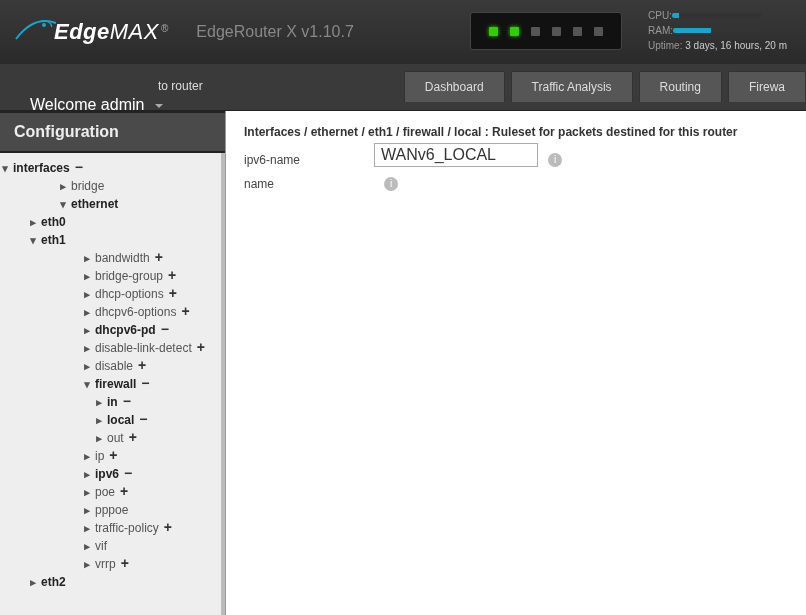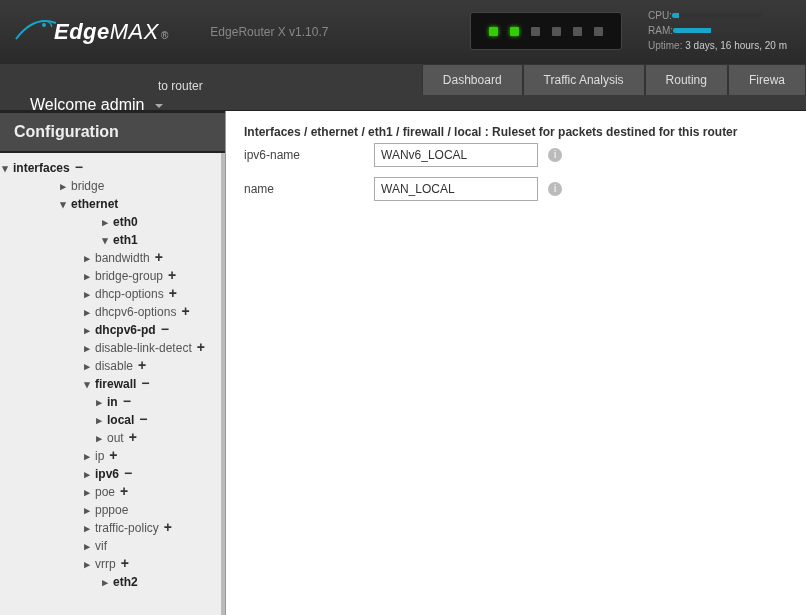--- a/index.html
+++ b/index.html
@@ -1,60 +1,60 @@
 <!DOCTYPE html>
 <html><head>
 <meta charset="utf-8">
 <style>
 html,body{margin:0;padding:0;font-family:Arial,Helvetica,sans-serif;font-size:12px;background:#4a4a4a;color:#ccc;overflow:hidden;width:806px;height:615px}
 
 .header{height:64px;background:linear-gradient(#3a3a3a,#2a2a2a);display:flex;align-items:center;padding:0 14px;position:relative}
-.logo{display:flex;align-items:flex-end}
+.logo{display:flex;align-items:center}
 .logo-text{font-size:22px;font-weight:700;font-style:italic;color:#fff;letter-spacing:.5px}
 .logo-text .max{font-weight:300}
 .logo-swoosh{position:relative;width:38px;height:26px;margin-right:2px}
 .logo-swoosh svg{position:absolute;left:0;top:-6px}
-.product{margin-left:42px;color:#888;font-size:12px}
+.product{margin-left:28px;color:#888;font-size:16px}
 .led-panel{position:absolute;left:470px;top:12px;width:150px;height:36px;background:#111;border:1px solid #444;border-radius:3px;display:flex;align-items:center;justify-content:center;gap:12px}
 .led{width:9px;height:9px;background:#555;border-radius:1px}
 .led.on{background:#3c0;box-shadow:0 0 4px #3c0}
 .sysinfo{position:absolute;left:648px;top:8px;font-size:10px;color:#999;line-height:15px}
 .sysinfo .row{display:flex;align-items:center}
 .sysinfo .bar{width:90px;height:5px;background:#333;border-radius:2px;overflow:hidden}
 .sysinfo .bar>i{display:block;height:100%;background:#19a4c9}
 .sysinfo .uptime{color:#ccc;white-space:nowrap}
 
 .row2{height:46px;background:#3a3a3a;position:relative;border-bottom:1px solid #222}
 .welcome{position:absolute;left:30px;top:32px;color:#ffffff;font-size:16px}
 .welcome .caret{display:inline-block;margin-left:6px;border-top:4px solid #aaa;border-left:4px solid transparent;border-right:4px solid transparent;vertical-align:middle}
 .torouter{position:absolute;left:158px;top:15px;color:#ddd}
-.tabs{position:absolute;right:0;top:0;display:flex;gap:0}
+.tabs{position:absolute;right:0;top:7px;display:flex;gap:6px}
 .tab{background:#565656;color:#ddd;font-size:12px;height:30px;line-height:30px;padding:0 20px;border-radius:2px 2px 0 0;border:1px solid #333;border-bottom:none;cursor:pointer;white-space:nowrap}
 
 .content{display:flex;height:calc(615px - 64px - 46px)}
 .side{width:225px;background:#eee;border-right:1px solid #999;display:flex;flex-direction:column}
 .side-h{background:#4a4a4a;color:#eee;font-weight:700;font-size:16px;padding:10px 14px;border-bottom:2px solid #222;border-top:2px solid #222}
 .tree{flex:1;overflow:auto;background:#eee;padding:6px 0;color:#444;position:relative;border-right:4px solid #bbb}
 .tree::-webkit-scrollbar{width:10px}
 .tree::-webkit-scrollbar-thumb{background:#999}
 .node{padding:2px 0 2px 0;white-space:nowrap;cursor:pointer}
 .node.bold>span.lbl{font-weight:700;color:#222}
 .node .lbl{color:#555}
 .tgl{display:inline-block;width:10px;text-align:center;color:#555;font-weight:700;font-size:11px;margin-right:3px}
 .exp{display:inline-block;font-weight:700;color:#333;margin-left:5px;font-size:14px;line-height:10px}
 .ind0{}
 .ind1{padding-left:58px}
-.ind2{padding-left:100px}
+.ind2{padding-left:28px}
 .ind3{padding-left:82px}
 .ind4{padding-left:94px}
 .main{flex:1;background:#fff;color:#333;padding:14px 18px;overflow:auto}
 .crumb{font-weight:700;font-size:12px;color:#333;margin-bottom:4px}
-.frow{display:flex;align-items:center;margin-bottom:10px}
+.frow{display:flex;align-items:flex-end;margin-bottom:10px}
 .frow label{width:130px;color:#444}
-.frow input{width:150px;height:22px;border:1px solid #aaa;padding:0 6px;font-size:12px;color:#333;background:#fff}
+.frow input{width:150px;height:22px;border:1px solid #aaa;padding:0 6px;font-size:16px;color:#333;background:#fff}
 .info{width:14px;height:14px;border-radius:50%;background:#bbb;color:#fff;font-size:10px;line-height:14px;text-align:center;margin-left:10px;cursor:pointer}
 .reg{transform:translateY(-4px);display:inline-block;font-size:10px;color:#aaa;margin-left:2px}
 </style>
 </head>
 <body>
 
 <div class="header">
   <div class="logo">
     <span class="logo-swoosh">
       <svg width="44" height="34" viewBox="0 0 44 34">
@@ -141,17 +141,16 @@
 
   <div class="main">
     <div class="crumb">Interfaces / ethernet / eth1 / firewall / local : Ruleset for packets destined for this router</div>
     <div class="frow">
       <label>ipv6-name</label>
       <input type="text" value="WANv6_LOCAL" style="">
       <div class="info">i</div>
     </div>
     <div class="frow">
       <label>name</label>
-      <input type="text" value="WAN_LOCAL" style="">
       <div class="info">i</div>
     </div>
   </div>
 </div>
 
 </body></html>

